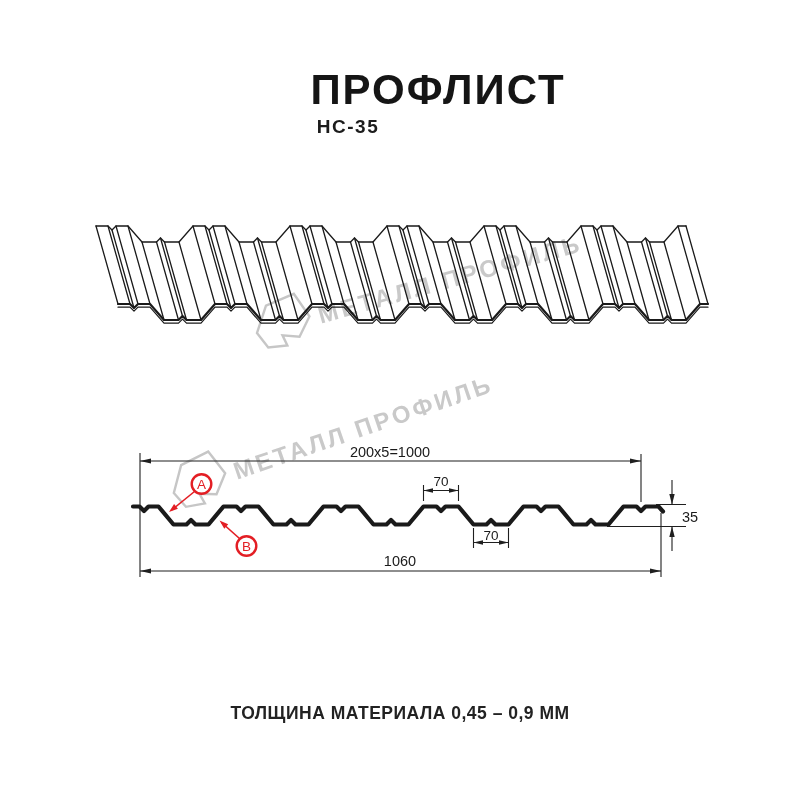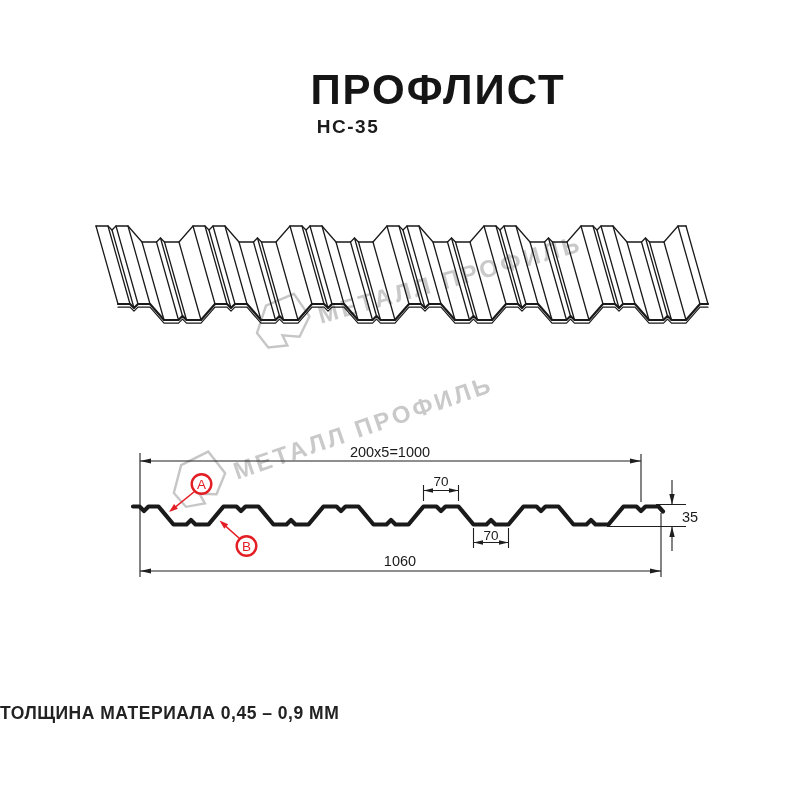--- a/index.html
+++ b/index.html
@@ -1,21 +1,21 @@
 <!DOCTYPE html>
 <html><head>
 <meta charset="utf-8">
 <style>
   html,body{margin:0;padding:0;background:#fff;width:800px;height:800px;overflow:hidden;}
   .page{position:relative;width:800px;height:800px;background:#fff;font-family:"Liberation Sans",sans-serif;}
   .title{position:absolute;top:66px;left:0;width:800px;text-align:center;
          font-size:42px;font-weight:800;letter-spacing:2px;color:#151515;padding-left:38px;}
   .subtitle{position:absolute;top:116px;left:0;width:696px;text-align:center;
          font-size:19px;font-weight:600;letter-spacing:1.5px;color:#1c1c1c;}
-  .footnote{position:absolute;top:703px;left:0;width:800px;text-align:left;
+  .footnote{position:absolute;top:703px;left:0;width:800px;text-align:center;
          font-size:17.5px;font-weight:600;letter-spacing:.5px;color:#222;}
   svg{position:absolute;left:0;top:0;}
   .dimtxt{font-family:"Liberation Sans",sans-serif;fill:#1a1a1a;}
   .wmtext{font-family:"Liberation Sans",sans-serif;font-weight:700;}
 </style>
 </head>
 <body>
 
 <div class="page">
 

